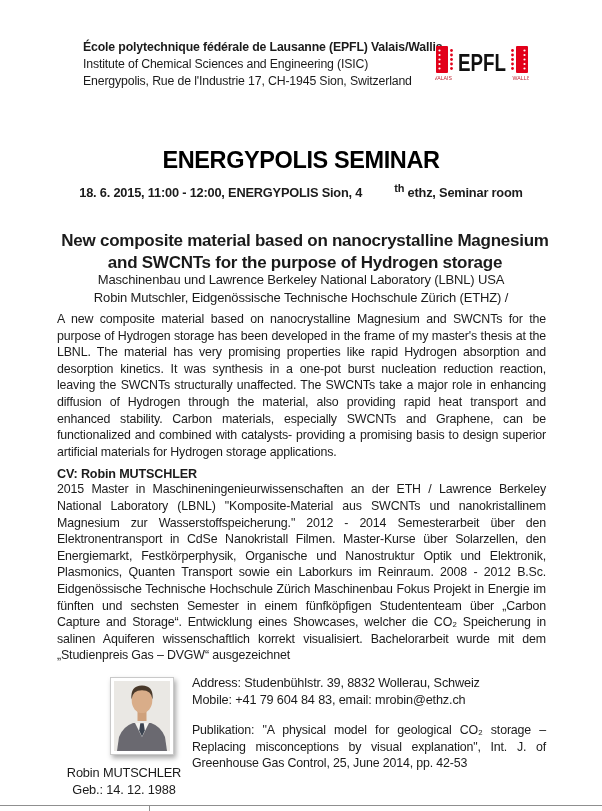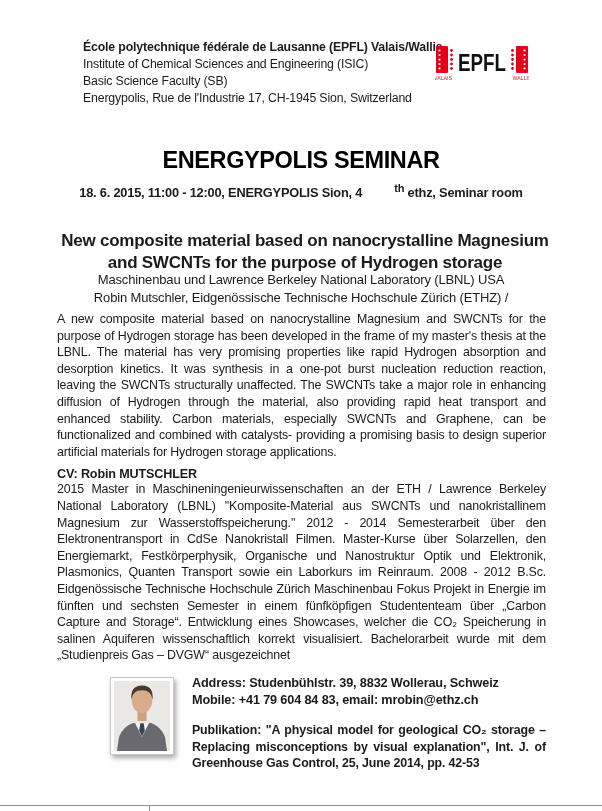--- a/index.html
+++ b/index.html
@@ -60,38 +60,37 @@
     margin:2px 0 0 36px;
     width:56px; height:70px;
     background:#ffffff;
     border:1px solid #c9c9c9;
     padding:3px;
     box-shadow:2px 3px 5px rgba(0,0,0,0.35);
     display:inline-block;
   }
   .photo-frame svg { display:block; }
   .person-caption { margin-top:5px; font-size:12.8px; line-height:17px; letter-spacing:-0.15px; }
-  .contact-col { flex:1; padding-left:1px;font-weight:bold; }
+  .contact-col { flex:1; padding-left:1px; }
   .contact-line { font-size:12.7px; line-height:17.2px; letter-spacing:-0.15px; }
   .contact-col .gap { height:13px; }
   .publication { margin:0; }
 
   
   .bottom-rule { position:absolute; top:805px; left:0; width:602px; height:0; border-top:1px solid #8f8f8f; }
   .bottom-tick { position:absolute; top:805px; left:149px; width:1px; height:6px; background:#8f8f8f; }
 </style>
 </head>
 <body>
 
 <div class="page">
 
   <div class="letterhead">
     <div class="lh-line">École polytechnique fédérale de Lausanne (EPFL) Valais/Wallis</div>
     <div class="lh-line">Institute of Chemical Sciences and Engineering (ISIC)</div>
-    <div class="lh-line">Basic Science Faculty (SB)</div>
     <div class="lh-line">Energypolis, Rue de l'Industrie 17, CH-1945 Sion, Switzerland</div>
   </div>
 
   <div class="logo">
     <svg width="94" height="46" viewBox="0 0 94 46">
 
       <g>
         <rect x="1" y="3" width="12" height="27" rx="1" fill="#e2001a"></rect>
         <circle cx="4.5" cy="7.5" r="1.1" fill="#ffffff"></circle>
         <circle cx="4.5" cy="12" r="1.1" fill="#ffffff"></circle>
@@ -148,20 +147,24 @@
           <svg width="56" height="70" viewBox="0 0 56 70">
             <rect width="56" height="70" fill="#eae8e4"></rect>
             <rect x="23.5" y="29" width="9" height="11" fill="#cfa17c"></rect>
             <path d="M3 70 L5 56 Q9 45.5 19 42 L37 42 Q47 45.5 51 56 L53 70 Z" fill="#6a6970"></path>
             <path d="M21 42 L28 56 L35 42 Z" fill="#f4f3f0"></path>
             <path d="M26.3 42.3 L29.7 42.3 L30.8 49.5 L28 55.5 L25.2 49.5 Z" fill="#3b4350"></path>
             <ellipse cx="28" cy="19.5" rx="10.3" ry="12.6" fill="#d9ad89"></ellipse>
             <path d="M17.4 18.5 Q16.2 4.5 28 4.5 Q39.8 4.5 38.6 18.5 Q37.4 9.2 28 9.2 Q18.6 9.2 17.4 18.5 Z" fill="#49392a"></path>
           </svg>
         </div>
+        <div class="person-caption">
+          <div>Robin MUTSCHLER</div>
+          <div>Geb.: 14. 12. 1988</div>
+        </div>
       </div>
       <div class="contact-col">
         <div class="contact-line">Address: Studenbühlstr. 39, 8832 Wollerau, Schweiz</div>
         <div class="contact-line">Mobile: +41 79 604 84 83, email: mrobin@ethz.ch</div>
         <div class="gap"></div>
         <p class="para publication">Publikation: "A physical model for geological CO₂ storage – Replacing misconceptions by visual explanation", Int. J. of Greenhouse Gas Control, 25, June 2014, pp. 42-53</p>
       </div>
     </div>
   </div>
 

